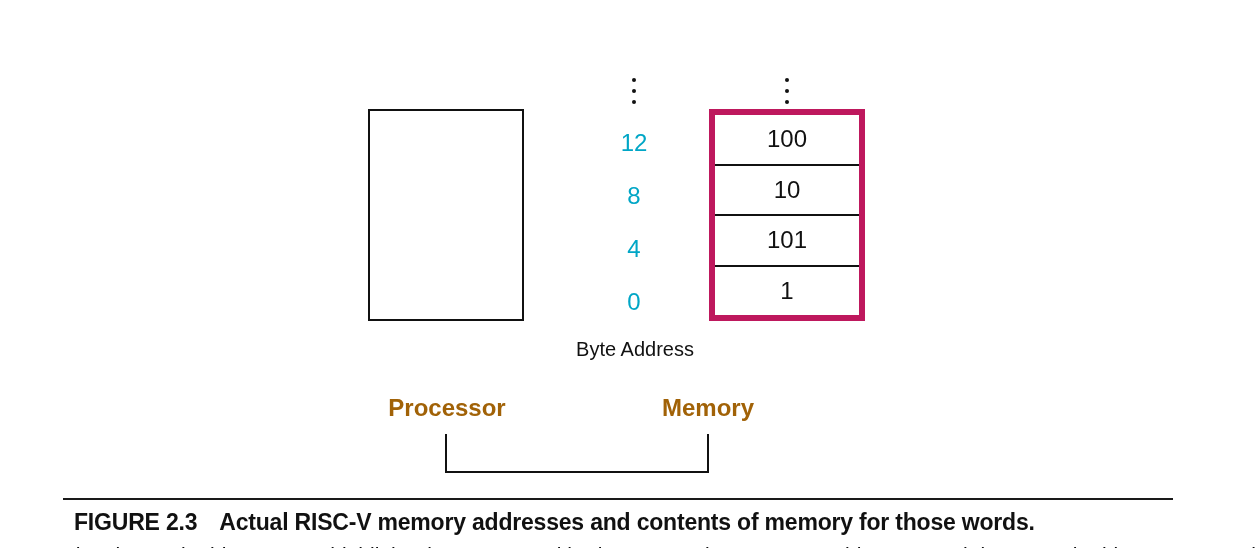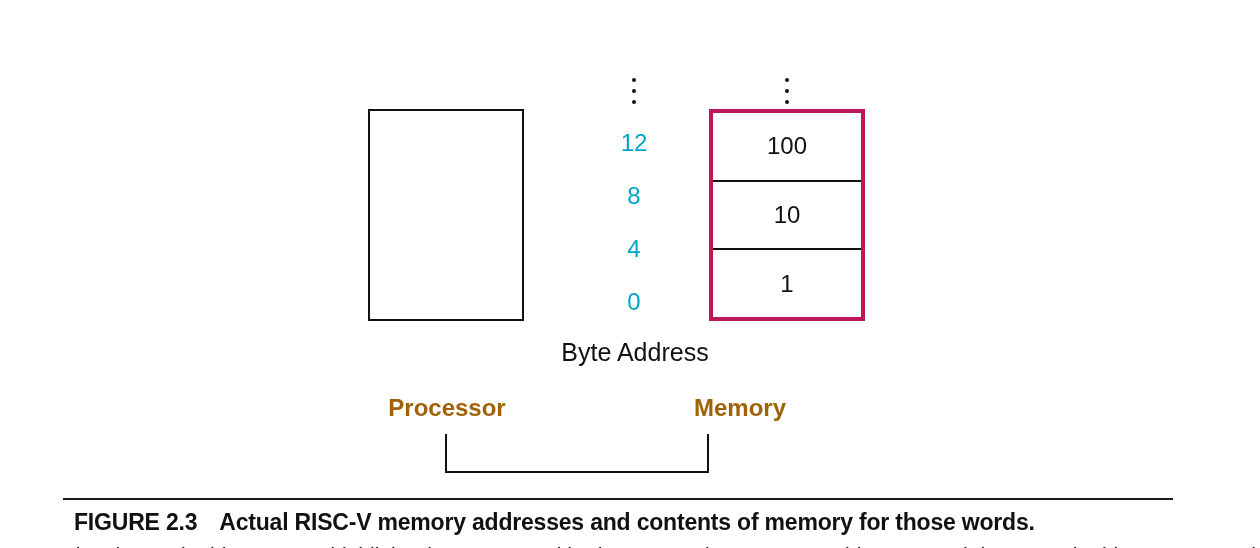--- a/index.html
+++ b/index.html
@@ -21,21 +21,21 @@
     border: 2px solid #111111;
     box-sizing: border-box;
     background: #ffffff;
   }
 
   
   .memory-box {
     position: absolute;
     left: 709px; top: 109px;
     width: 156px; height: 212px;
-    border: 4px solid #be185d;
+    border: 6px solid #be185d;
     box-sizing: border-box;
     background: #ffffff;
     display: flex;
     flex-direction: column;
   }
   .memory-row {
     flex: 1;
     display: flex;
     align-items: center;
     justify-content: center;
@@ -75,38 +75,38 @@
     background: #111111;
     border-radius: 50%;
   }
   .v-ellipsis.addr { left: 632px; }
   .v-ellipsis.data { left: 785px; }
 
   
   .col-label {
     position: absolute;
     top: 338px;
-    font-size: 25px;
+    font-size: 20px;
     color: #111111;
     text-align: center;
   }
   .byte-address-label { left: 560px; width: 150px; }
   .data-label { left: 712px; width: 155px; }
 
   
   .comp-label {
     position: absolute;
     top: 394px;
     font-size: 24px;
     font-weight: bold;
     color: #a16207;
     text-align: center;
   }
   .processor-label { left: 367px; width: 160px; }
-  .memory-label { left: 660px; width: 160px; }
+  .memory-label { left: 628px; width: 160px; }
 
   
   .bracket {
     position: absolute;
     left: 445px; top: 434px;
     width: 264px; height: 39px;
     border-left: 2px solid #111111;
     border-right: 2px solid #111111;
     border-bottom: 2px solid #111111;
     box-sizing: border-box;
@@ -160,20 +160,21 @@
   <div class="address-column">
     <div class="address-cell">12</div>
     <div class="address-cell">8</div>
     <div class="address-cell">4</div>
     <div class="address-cell">0</div>
   </div>
 
   <div class="memory-box">
     <div class="memory-row">100</div>
     <div class="memory-row">10</div>
+    <div class="memory-row">101</div>
     <div class="memory-row">1</div>
   </div>
 
   <div class="col-label byte-address-label">Byte Address</div>
 
   <div class="comp-label processor-label">Processor</div>
   <div class="comp-label memory-label">Memory</div>
 
   <div class="bracket"></div>
 

